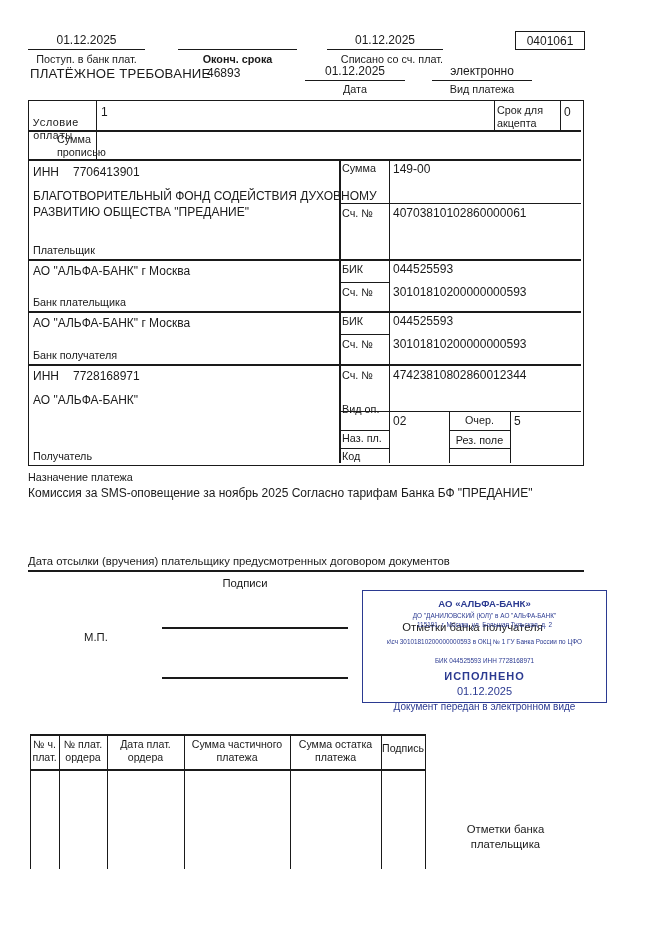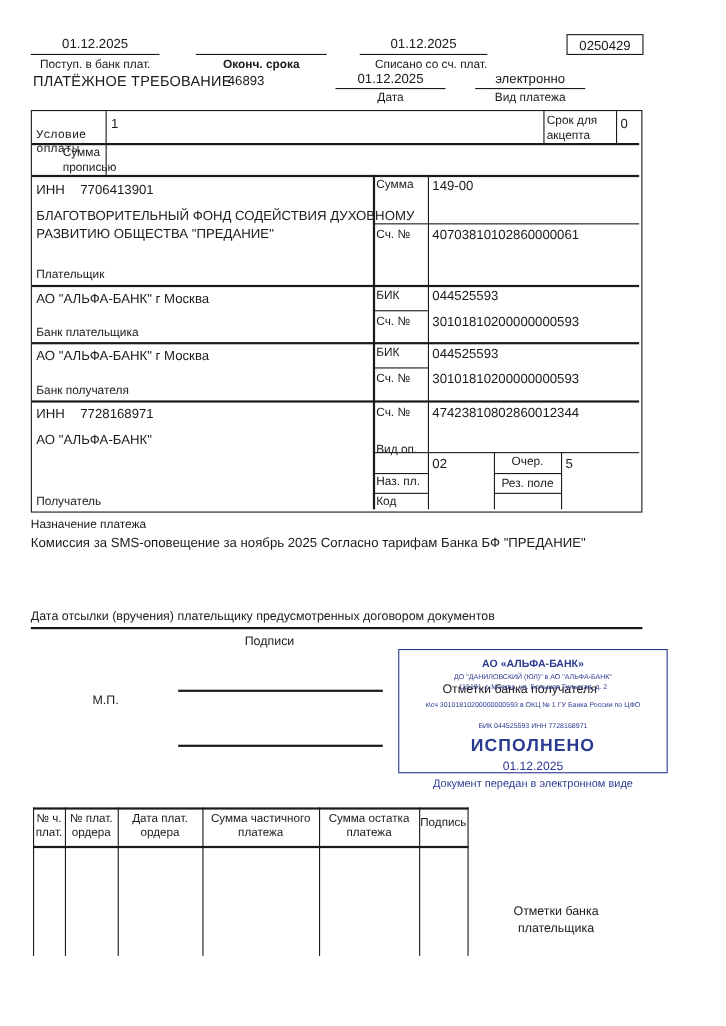--- a/index.html
+++ b/index.html
@@ -19,21 +19,21 @@
   .formbox { border:1.6px solid var(--ink); font-size:12px; display:flex; align-items:center; justify-content:center; }
   .maintable { border:1.6px solid var(--ink); }
   .inn-pair span + span { margin-left:14px; }
   .stamp { border:1.6px solid var(--stamp-color); color:var(--stamp-color);
            display:flex; flex-direction:column; align-items:center; text-align:center; }
   .stamp .s-title { font-size:9.6px; font-weight:bold; margin-top:7px; }
   .stamp .s-small { font-size:6.4px; line-height:1.35; }
   .stamp .s-branch { margin-top:3px; }
   .stamp .s-corr { margin-top:9px; }
   .stamp .s-bik { margin-top:10px; }
-  .stamp .s-status { font-size:16px; font-weight:bold; letter-spacing:1px; margin-top:4px; }
+  .stamp .s-status { font-size:11px; font-weight:bold; letter-spacing:1px; margin-top:4px; }
   .stamp .s-date { font-size:11px; margin-top:3px; }
   .stamp .s-note { font-size:10px; margin-top:4px; }
   .th { font-size:10.6px; line-height:1.25; text-align:center; }
 </style>
 </head>
 <body>
 
 <div class="page">
 
   <div class="abs val ctr" style="left:28px;top:33px;width:117px;">01.12.2025</div>
@@ -42,21 +42,21 @@
 
   <div class="abs val ctr" style="left:178px;top:33px;width:119px;"></div>
   <div class="hl" style="left:178px;top:49px;width:119px;"></div>
   <div class="abs lbl ctr" style="left:178px;top:53px;width:119px;font-weight:bold;">Оконч. срока</div>
 
   <div class="abs val ctr" style="left:327px;top:33px;width:116px;">01.12.2025</div>
   <div class="hl" style="left:327px;top:49px;width:116px;"></div>
   <div class="abs lbl ctr" style="left:327px;top:53px;width:116px;text-align:right;">Списано со сч. плат.</div>
 
   <div class="abs formbox" style="left:515px;top:31px;width:70px;height:19px;">
-    <span>0250429</span>
+    <span>0401061</span>
   </div>
 
   <div class="abs title" style="left:30px;top:66px;">ПЛАТЁЖНОЕ ТРЕБОВАНИЕ</div>
   <div class="abs val" style="left:207px;top:66px;">46893</div>
 
   <div class="abs val ctr" style="left:305px;top:64px;width:100px;">01.12.2025</div>
   <div class="hl" style="left:305px;top:80px;width:100px;"></div>
   <div class="abs lbl ctr" style="left:305px;top:83px;width:100px;">Дата</div>
 
   <div class="abs val ctr" style="left:432px;top:64px;width:100px;">электронно</div>

